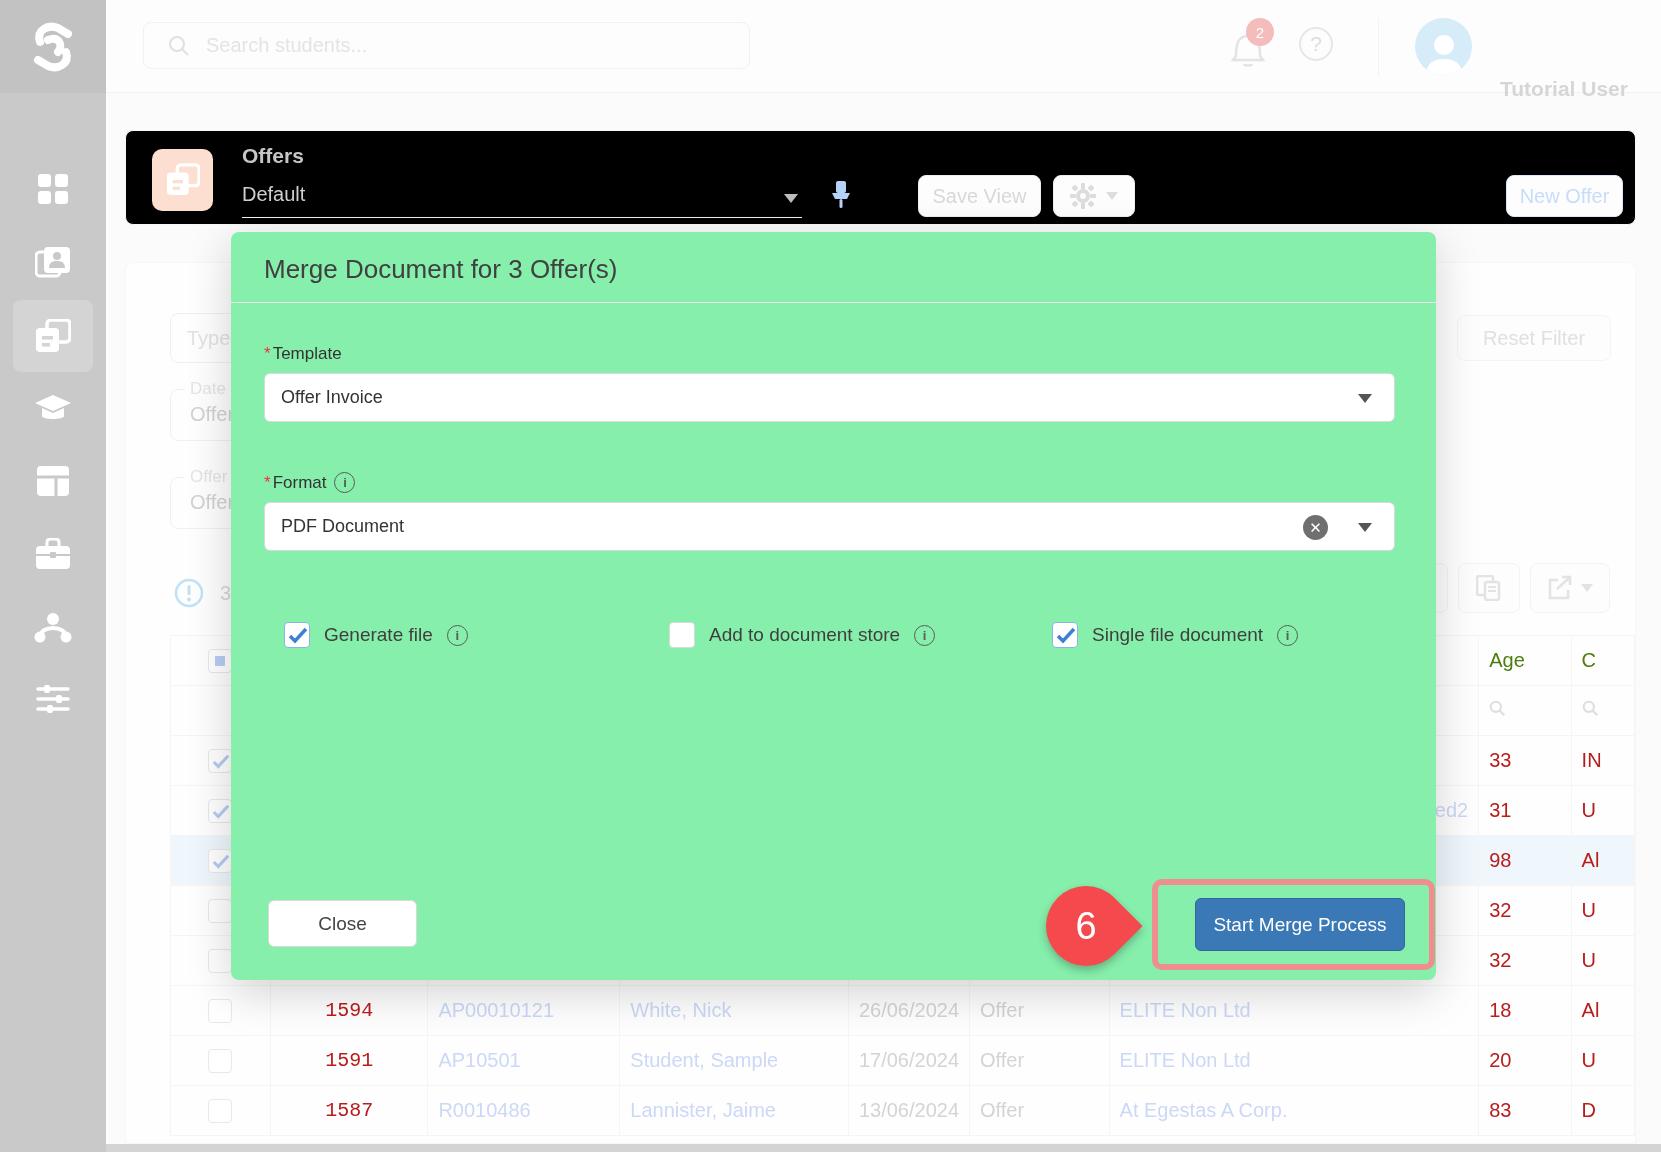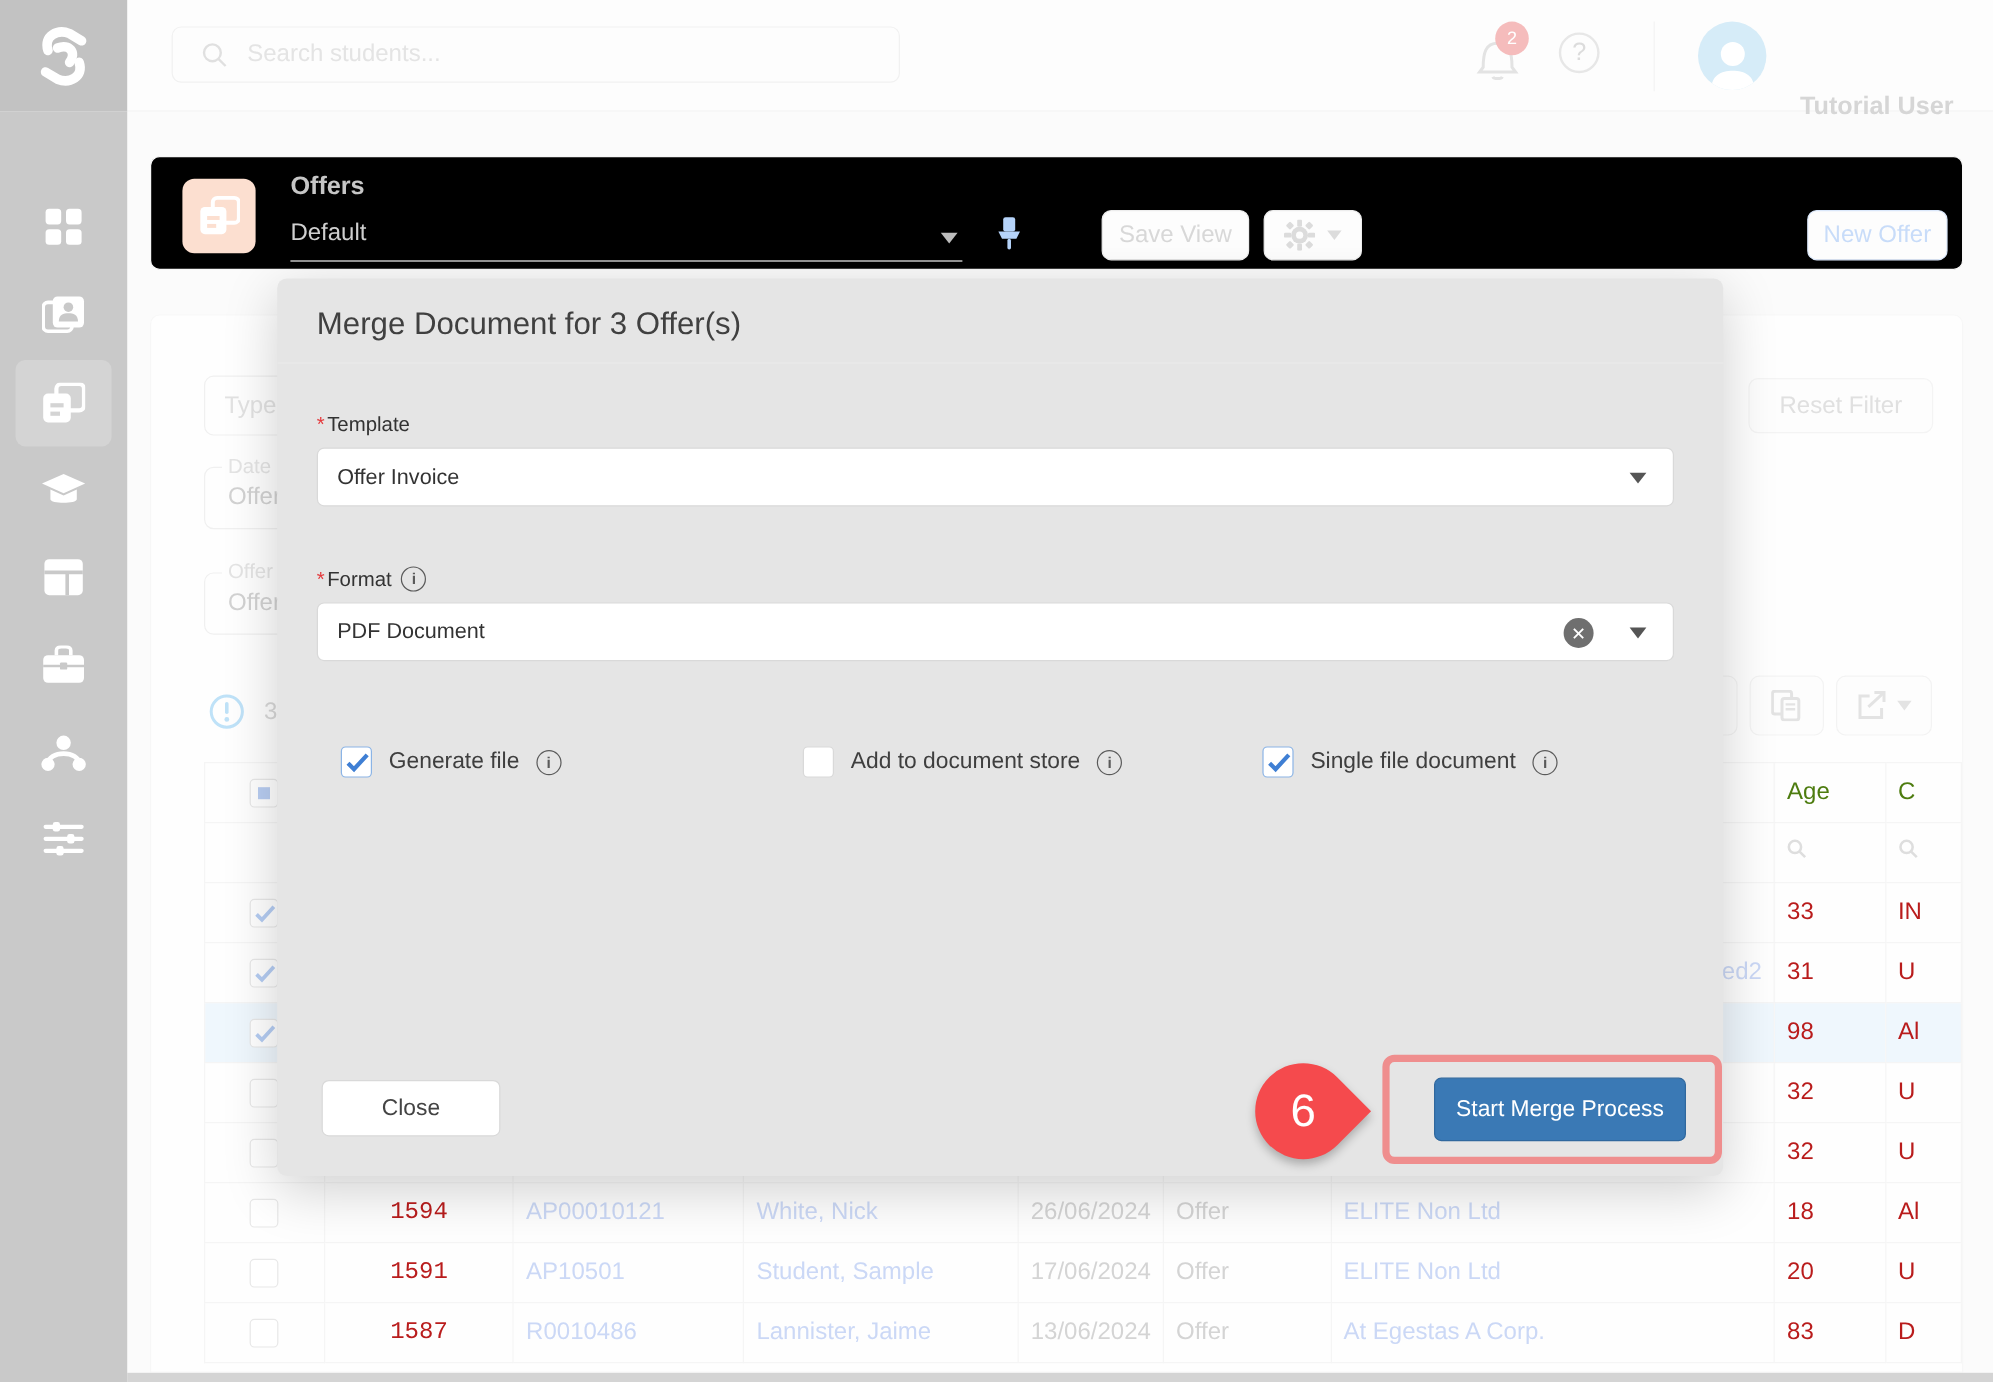--- a/index.html
+++ b/index.html
@@ -61,21 +61,21 @@
   td.c-age, td.c-cty { color:#b91c1c; }
   td.comp-right { text-align:right; }
   .hdr td { color:#4d7c0f; border-top:none; }
   .cb { display:inline-block; width:24px; height:24px; border:1px solid #e8e8e8; border-radius:4px; background:#fff; position:relative; vertical-align:middle; }
   .cb svg { position:absolute; left:2px; top:3px; }
   .cb .sq { position:absolute; left:6px; top:6px; width:10px; height:10px; background:#b8cdf2; }
 
   .footer-strip { position:absolute; left:106px; top:1144px; width:1555px; height:8px; background:#d4d4d4; z-index:3; }
 
   
-  .modal { position:absolute; left:231px; top:232px; width:1205px; height:748px; background:#e5e5e5; border-radius:8px; box-shadow:0 12px 45px rgba(0,0,0,0.18); z-index:10; }
+  .modal { position:absolute; left:231px; top:232px; width:1205px; height:748px; background:#86efac; border-radius:8px; box-shadow:0 12px 45px rgba(0,0,0,0.18); z-index:10; }
   .modal-title { position:absolute; left:33px; top:22px; font-size:26px; color:#404040; }
   .modal-divider { position:absolute; left:0; top:70px; width:1205px; height:1px; background:#e9e9e9; }
   .req { color:#e4393c; margin-right:2px; }
   .fld-label { position:absolute; left:33px; font-size:17px; color:#333; display:flex; align-items:center; gap:8px; }
   .select { position:absolute; left:33px; width:1131px; height:49px; border:1px solid #d9d9d9; border-radius:6px; background:#fff; display:flex; align-items:center; padding-left:16px; font-size:18px; color:#333; }
   .select .caret { position:absolute; right:22px; top:20px; border-top-color:#555; border-left-width:7px; border-right-width:7px; border-top-width:9px; }
   .clear-btn { position:absolute; right:66px; top:12px; width:25px; height:25px; border-radius:50%; background:#6f6f6f; color:#fff; display:flex; align-items:center; justify-content:center; font-size:15px; }
   .mcb-row { position:absolute; left:0; top:390px; width:1205px; }
   .mcb { position:absolute; display:flex; align-items:center; gap:14px; font-size:19px; color:#3f3f3f; }
   .mcb .box { width:26px; height:26px; border:1px solid #d9d9d9; border-radius:4px; background:#fff; position:relative; }

